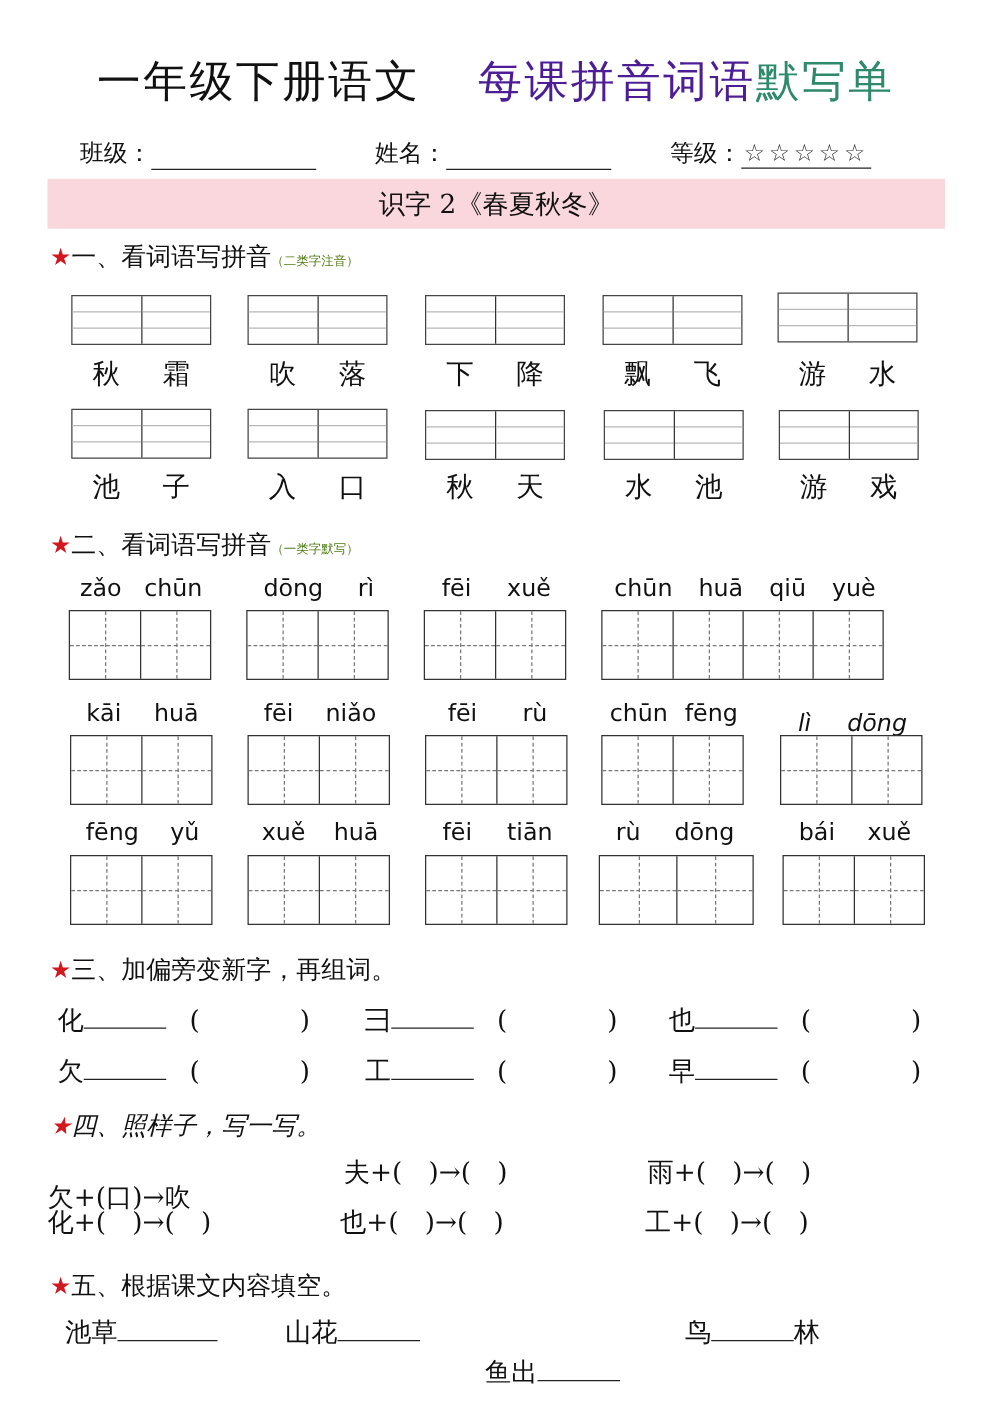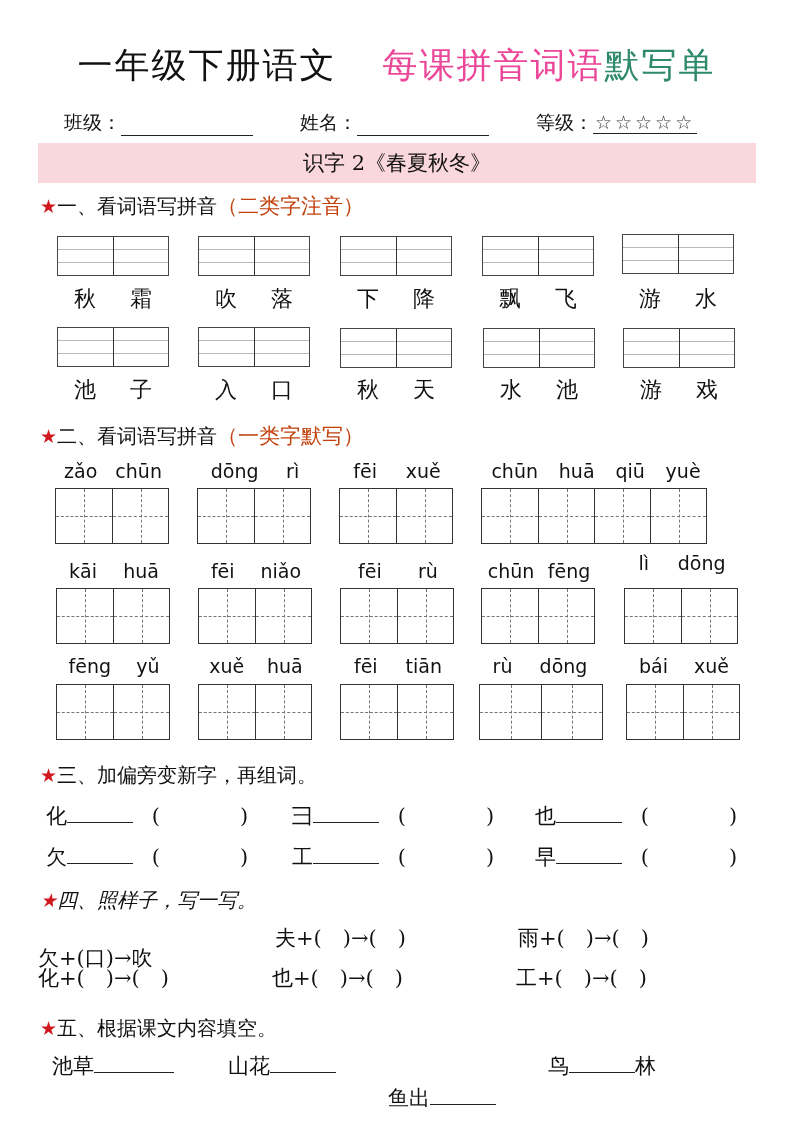--- a/index.html
+++ b/index.html
@@ -4,35 +4,35 @@
   <style>
     html, body { margin: 0; padding: 0; background: #ffffff; }
     body {
       width: 793px; height: 1122px; position: relative; overflow: hidden;
       font-family: "DejaVu Serif", "Liberation Serif", serif; color: #111;
     }
     .abs { position: absolute; }
 
     
     .title { left: 0; width: 793px; top: 42px; text-align: center; font-size: 35px; letter-spacing: 2px; white-space: nowrap; }
-    .title .red { color: #ec4899; margin-left: 46px; }
+    .title .red { color: #4c1d95; margin-left: 46px; }
     .title .green { color: #2f8a6c; }
 
     
     .info { top: 110px; font-size: 19px; white-space: nowrap; }
     .line { display: inline-block; border-bottom: 1.5px solid #222; height: 20px; vertical-align: bottom; }
     .stars { display: inline-block; border-bottom: 1.5px solid #222; font-size: 19px; letter-spacing: 3px; padding: 0 2px; color: #333; }
 
     
     .banner { left: 38px; top: 143px; width: 718px; height: 40px; background: #f9d7dc; text-align: center; line-height: 40px; font-size: 21px; }
 
     
     .sec { font-size: 20px; white-space: nowrap; }
     .star { color: #d0181e; font-size: 19px; }
-    .sub { color: #c2410c; font-size: 21px; text-align: right; }
+    .sub { color: #4d7c0f; font-size: 10px; text-align: right; }
 
     
     .pybox { position: absolute; width: 112px; height: 40px; border: 1.5px solid #444; box-sizing: border-box; display: flex; }
     .pybox .half { flex: 1; position: relative; }
     .pybox .half + .half { border-left: 1.5px solid #333; }
     .pybox .half::before, .pybox .half::after { content: ""; position: absolute; left: 0; right: 0; border-top: 1px solid #b8b8b8; }
     .pybox .half::before { top: 12px; }
     .pybox .half::after { top: 25px; }
     .hanzi { position: absolute; width: 112px; display: flex; justify-content: space-around; font-size: 22px; }
 
@@ -234,21 +234,21 @@
 
 <div class="pyrow" style="left:481px; top:560px; width:116px;">
     <span>chūn</span>
     <span>fēng</span>
   </div>
 <div class="grid" style="left:481px; top:588px;">
     <div class="cell"></div>
     <div class="cell"></div>
   </div>
 
-<div class="pyrow" style="left:624px; top:552px; width:116px;">
+<div class="pyrow" style="left:624px; top:568px; width:116px;font-style:italic;">
     <span>lì</span>
     <span>dōng</span>
   </div>
 <div class="grid" style="left:624px; top:588px;">
     <div class="cell"></div>
     <div class="cell"></div>
   </div>
 
 <div class="pyrow" style="left:56px; top:655px; width:116px;">
     <span>fēng</span>

